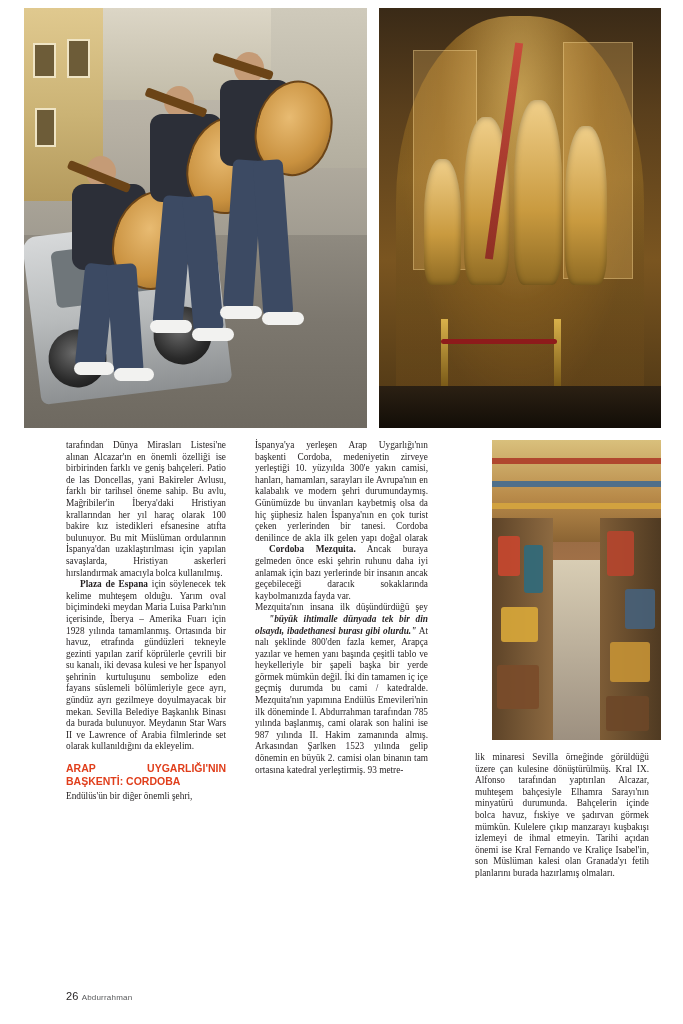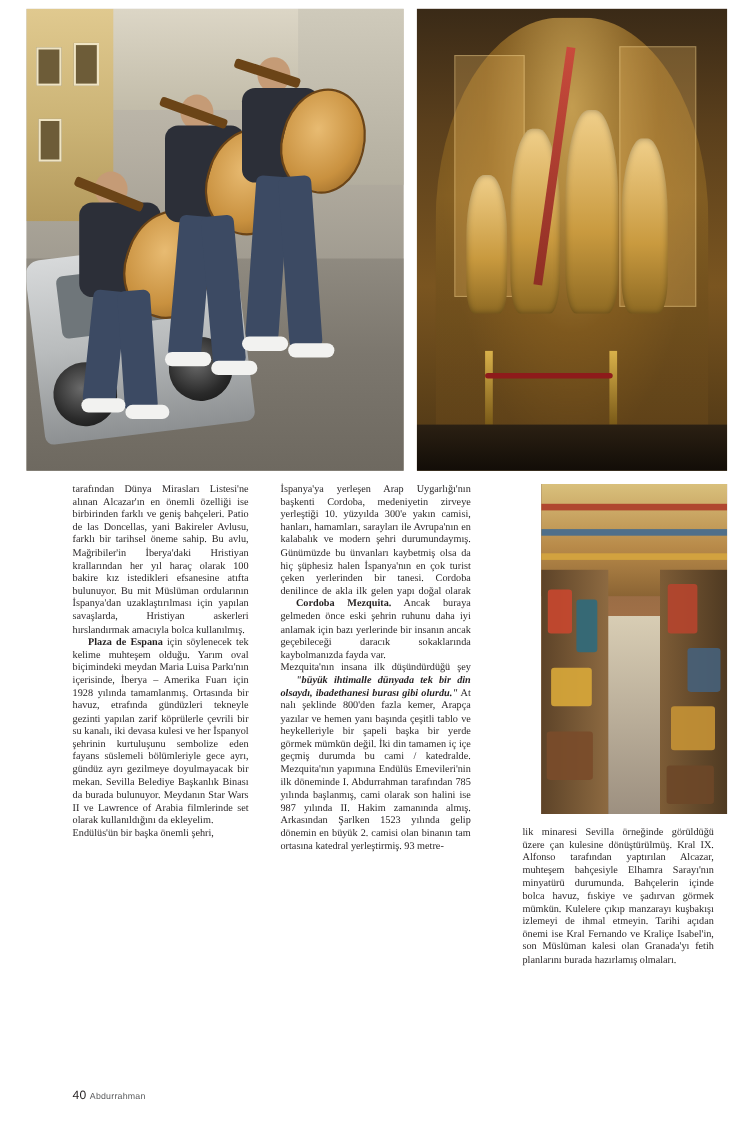--- a/index.html
+++ b/index.html
@@ -312,35 +312,36 @@
     <div class="baz-alley"></div>
   </div>
 
   <div class="cols">
 
     <div class="col col-1">
       <p>tarafından Dünya Mirasları Listesi'ne alınan Alcazar'ın en önemli özelliği ise birbirinden farklı ve geniş bahçeleri. Patio de las Doncellas, yani Bakireler Avlusu, farklı bir tarihsel öneme sahip. Bu avlu, Mağribiler'in İberya'daki Hristiyan krallarından her yıl haraç olarak 100 bakire kız istedikleri efsanesine atıfta bulunuyor. Bu mit Müslüman ordularının İspanya'dan uzaklaştırılması için yapılan savaşlarda, Hristiyan askerleri hırslandırmak amacıyla bolca kullanılmış.</p>
       <p>
         <span class="bold">Plaza de Espana</span><span> için söylenecek tek kelime muhteşem olduğu. Yarım oval biçimindeki meydan Maria Luisa Parkı'nın içerisinde, İberya – Amerika Fuarı için 1928 yılında tamamlanmış. Ortasında bir havuz, etrafında gündüzleri tekneyle gezinti yapılan zarif köprülerle çevrili bir su kanalı, iki devasa kulesi ve her İspanyol şehrinin kurtuluşunu sembolize eden fayans süslemeli bölümleriyle gece ayrı, gündüz ayrı gezilmeye doyulmayacak bir mekan. Sevilla Belediye Başkanlık Binası da burada bulunuyor. Meydanın Star Wars II ve Lawrence of Arabia filmlerinde set olarak kullanıldığını da ekleyelim.</span>
       </p>
-      <p>Endülüs'ün bir başka önemli şehri,</p>
+      <div class="section-head">ARAP UYGARLIĞI'NIN BAŞKENTİ: CORDOBA</div>
+      <p>Endülüs'ün bir diğer önemli şehri,</p>
     </div>
 
     <div class="col col-2">
       <p>
         <span>İspanya'ya yerleşen Arap Uygarlığı'nın başkenti Cordoba, medeniyetin zirveye yerleştiği 10. yüzyılda 300'e yakın camisi, hanları, hamamları, sarayları ile Avrupa'nın en kalabalık ve modern şehri durumundaymış. Günümüzde bu ünvanları kaybetmiş olsa da hiç şüphesiz halen İspanya'nın en çok turist çeken yerlerinden bir tanesi. Cordoba denilince de akla ilk gelen yapı doğal olarak </span><span class="bold">Cordoba Mezquita.</span><span> Ancak buraya gelmeden önce eski şehrin ruhunu daha iyi anlamak için bazı yerlerinde bir insanın ancak geçebileceği daracık sokaklarında kaybolmanızda fayda var.</span>
       </p>
       <p>
         <span>Mezquita'nın insana ilk düşündürdüğü şey </span><span class="ital bold">"büyük ihtimalle dünyada tek bir din olsaydı, ibadethanesi burası gibi olurdu."</span><span> At nalı şeklinde 800'den fazla kemer, Arapça yazılar ve hemen yanı başında çeşitli tablo ve heykelleriyle bir şapeli başka bir yerde görmek mümkün değil. İki din tamamen iç içe geçmiş durumda bu cami / katedralde. Mezquita'nın yapımına Endülüs Emevileri'nin ilk döneminde I. Abdurrahman tarafından 785 yılında başlanmış, cami olarak son halini ise 987 yılında II. Hakim zamanında almış. Arkasından Şarlken 1523 yılında gelip dönemin en büyük 2. camisi olan binanın tam ortasına katedral yerleştirmiş. 93 metre-</span>
       </p>
     </div>
 
     <div class="col col-3">
       <p>lik minaresi Sevilla örneğinde görüldüğü üzere çan kulesine dönüştürülmüş. Kral IX. Alfonso tarafından yaptırılan Alcazar, muhteşem bahçesiyle Elhamra Sarayı'nın minyatürü durumunda. Bahçelerin içinde bolca havuz, fıskiye ve şadırvan görmek mümkün. Kulelere çıkıp manzarayı kuşbakışı izlemeyi de ihmal etmeyin. Tarihi açıdan önemi ise Kral Fernando ve Kraliçe Isabel'in, son Müslüman kalesi olan Granada'yı fetih planlarını burada hazırlamış olmaları.</p>
     </div>
 
   </div>
 
   <div class="footer">
-    <span class="pg">40</span><span>Abdurrahman</span>
+    <span class="pg">26</span><span>Abdurrahman</span>
   </div>
 
 </div>
 
 </body></html>

